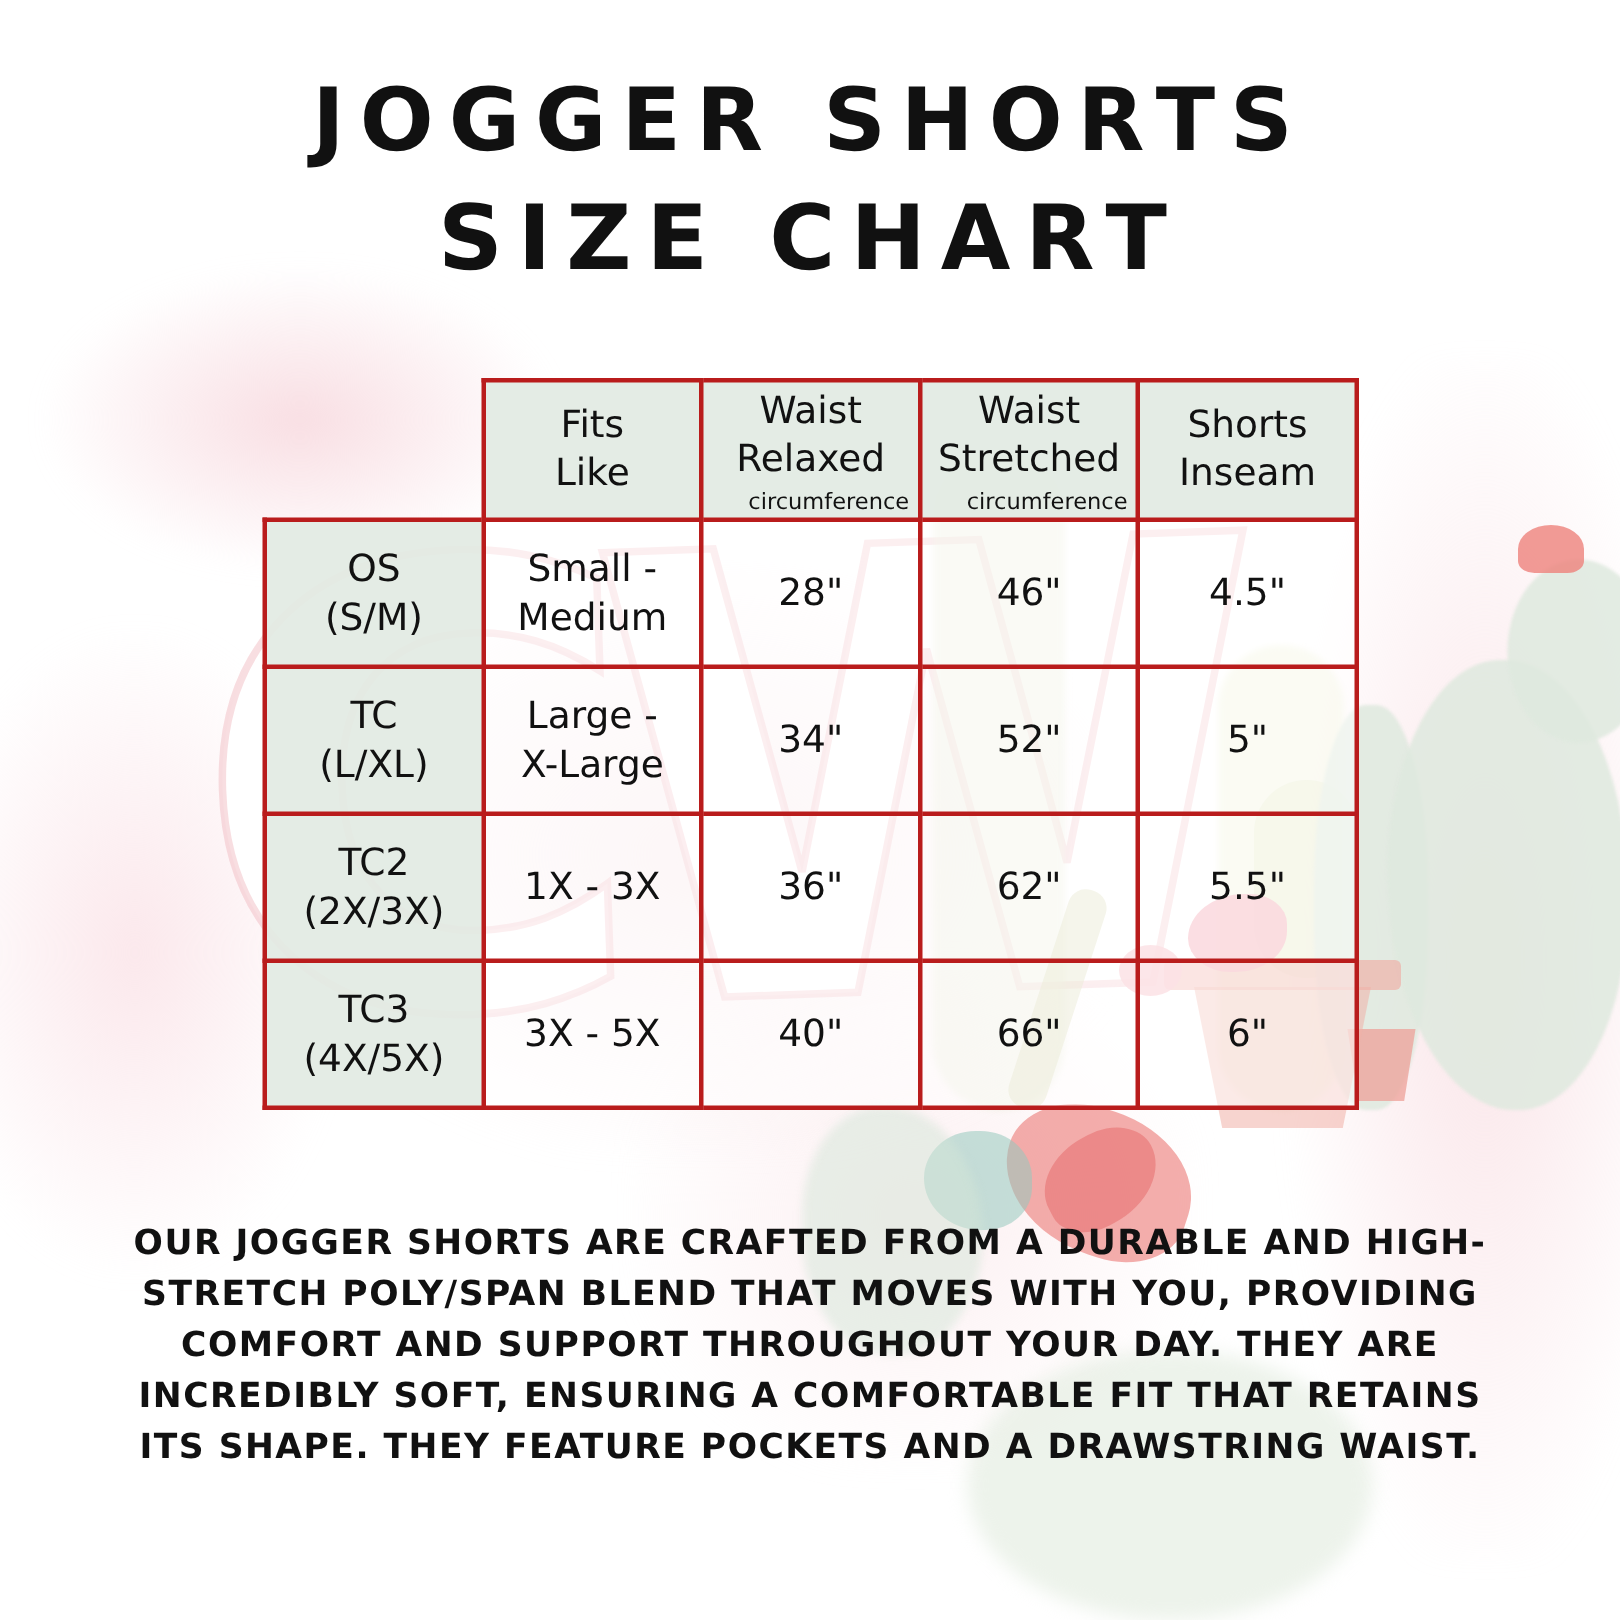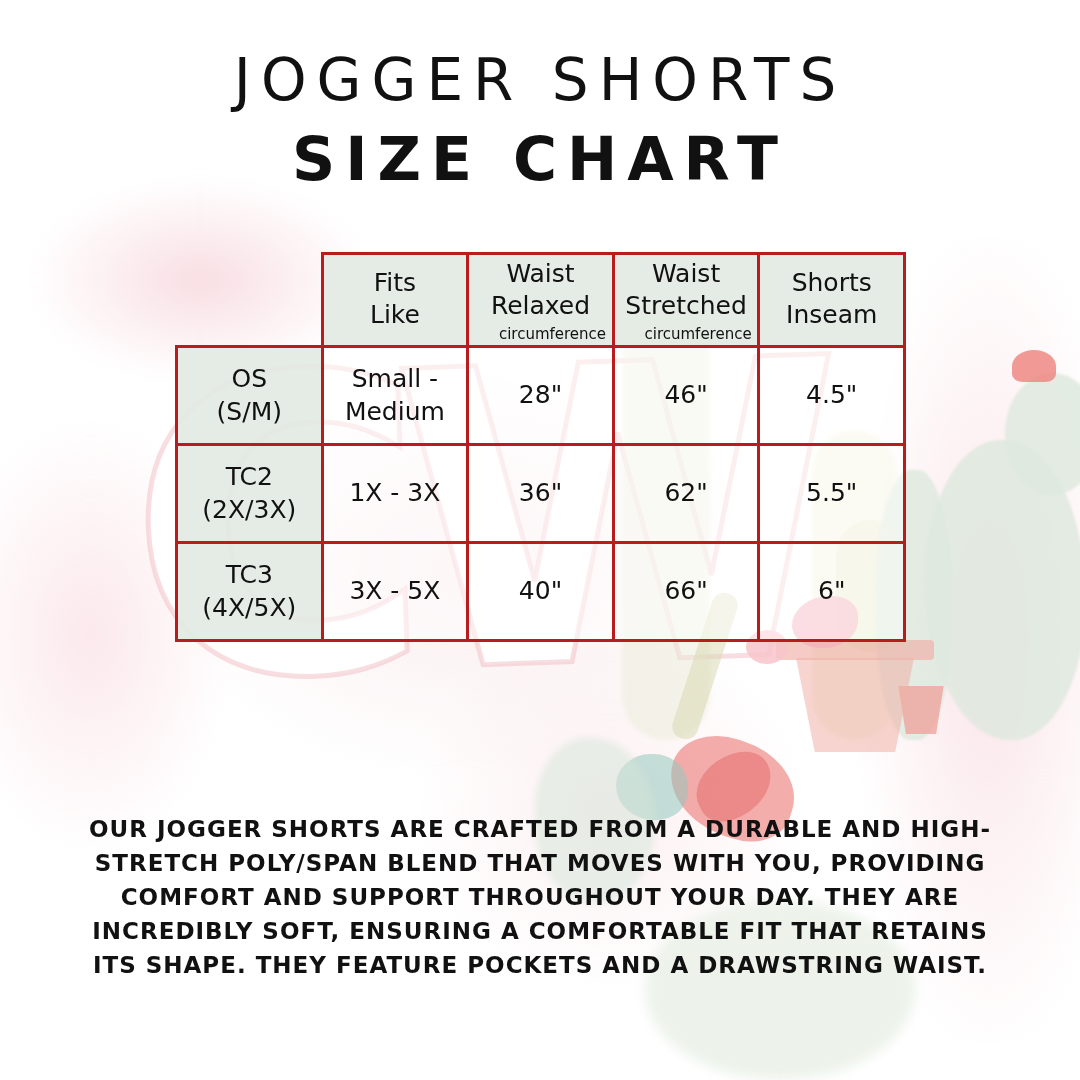--- a/index.html
+++ b/index.html
@@ -45,21 +45,21 @@
           border-radius:55% 45% 60% 40%;transform:rotate(-28deg);}
   .succulent{left:616px;top:754px;width:72px;height:66px;background:rgba(150,200,190,.55);
              border-radius:50% 50% 45% 55%;}
   .sprig{left:692px;top:590px;width:26px;height:152px;background:rgba(215,216,175,.5);
          border-radius:12px;transform:rotate(18deg);}
   .blob-bottom{left:645px;top:900px;width:270px;height:180px;background:rgba(222,234,219,.55);
                border-radius:50%;filter:blur(6px);}
   .blob-left{left:535px;top:738px;width:120px;height:165px;background:rgba(212,229,215,.5);
              border-radius:45% 55% 50% 50%;filter:blur(3px);}
   
-  .title{position:absolute;left:0;right:0;top:46px;text-align:center;font-size:58px;font-weight:normal;
+  .title{position:absolute;left:0;right:0;top:46px;text-align:center;font-size:58px;font-weight:bold;
          letter-spacing:10px;white-space:nowrap;}
   .subtitle{position:absolute;left:0;right:0;top:124px;text-align:center;font-size:60px;font-weight:bold;
             letter-spacing:10px;white-space:nowrap;}
   
   .size-table{position:absolute;left:175px;top:252px;width:731px;border-collapse:collapse;
               table-layout:fixed;z-index:5;}
   .size-table th,.size-table td{border:3px solid #b91c1c;text-align:center;vertical-align:middle;
     font-weight:normal;font-size:25px;line-height:1.3;white-space:pre-line;padding:0;}
   .size-table .blank{border:none;background:transparent;}
   .tinted{background:rgba(226,234,227,.92);}
@@ -119,20 +119,29 @@
     </tr>
     <tr style="height:98px;padding-left:12px;">
       <th class="tinted">OS
 (S/M)</th>
       <td class="data-cell">Small -
 Medium</td>
       <td class="data-cell">28"</td>
       <td class="data-cell">46"</td>
       <td class="data-cell">4.5"</td>
     </tr>
+    <tr style="height:98px;">
+      <th class="tinted">TC
+(L/XL)</th>
+      <td class="data-cell">Large -
+X-Large</td>
+      <td class="data-cell">34"</td>
+      <td class="data-cell">52"</td>
+      <td class="data-cell">5"</td>
+    </tr>
     <tr style="height:98px;padding-left:24px;">
       <th class="tinted">TC2
 (2X/3X)</th>
       <td class="data-cell">1X - 3X</td>
       <td class="data-cell">36"</td>
       <td class="data-cell">62"</td>
       <td class="data-cell">5.5"</td>
     </tr>
     <tr style="height:98px;">
       <th class="tinted">TC3

